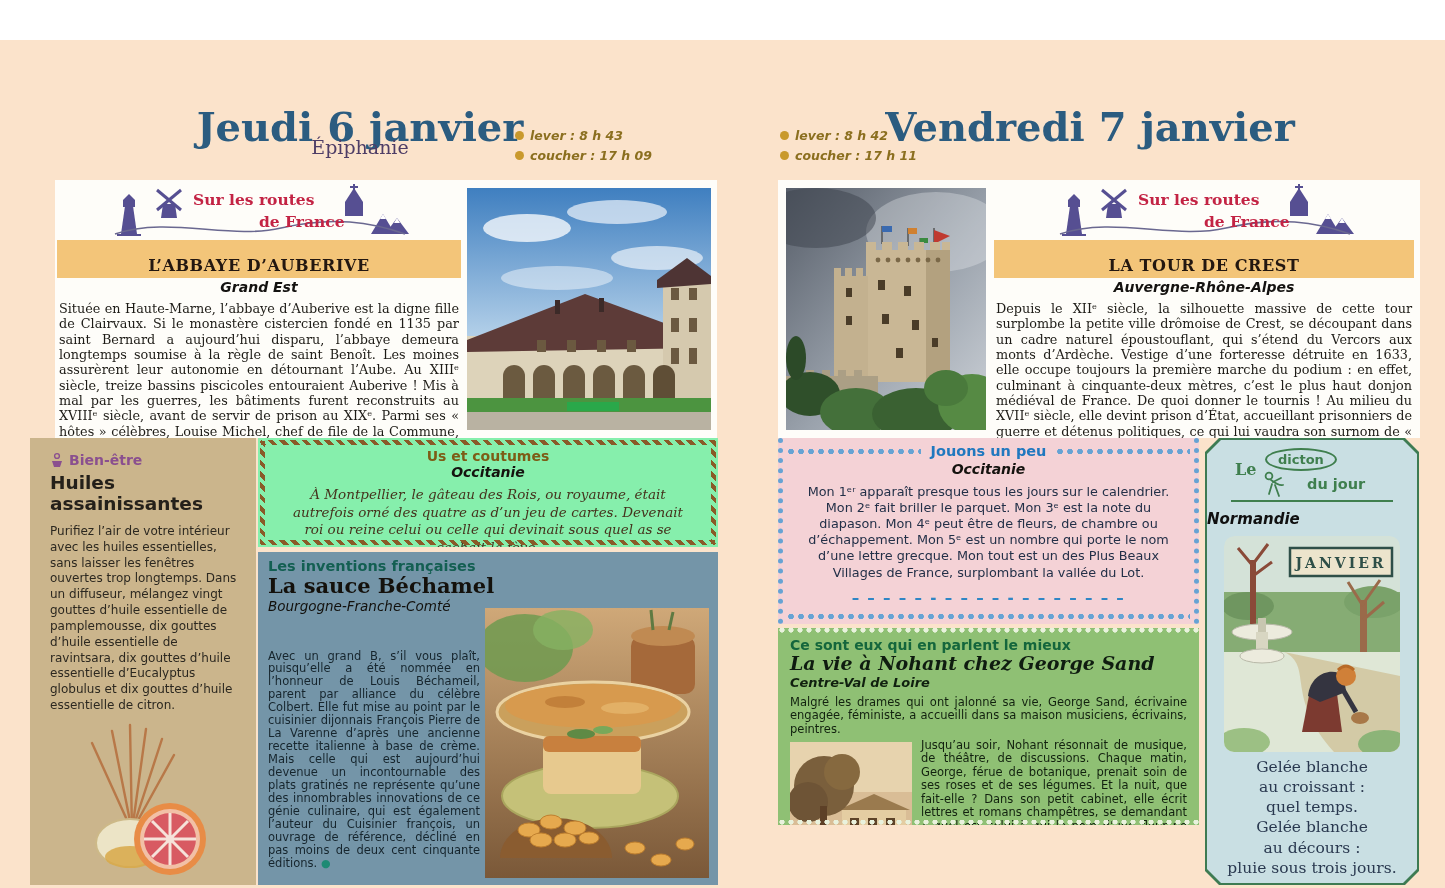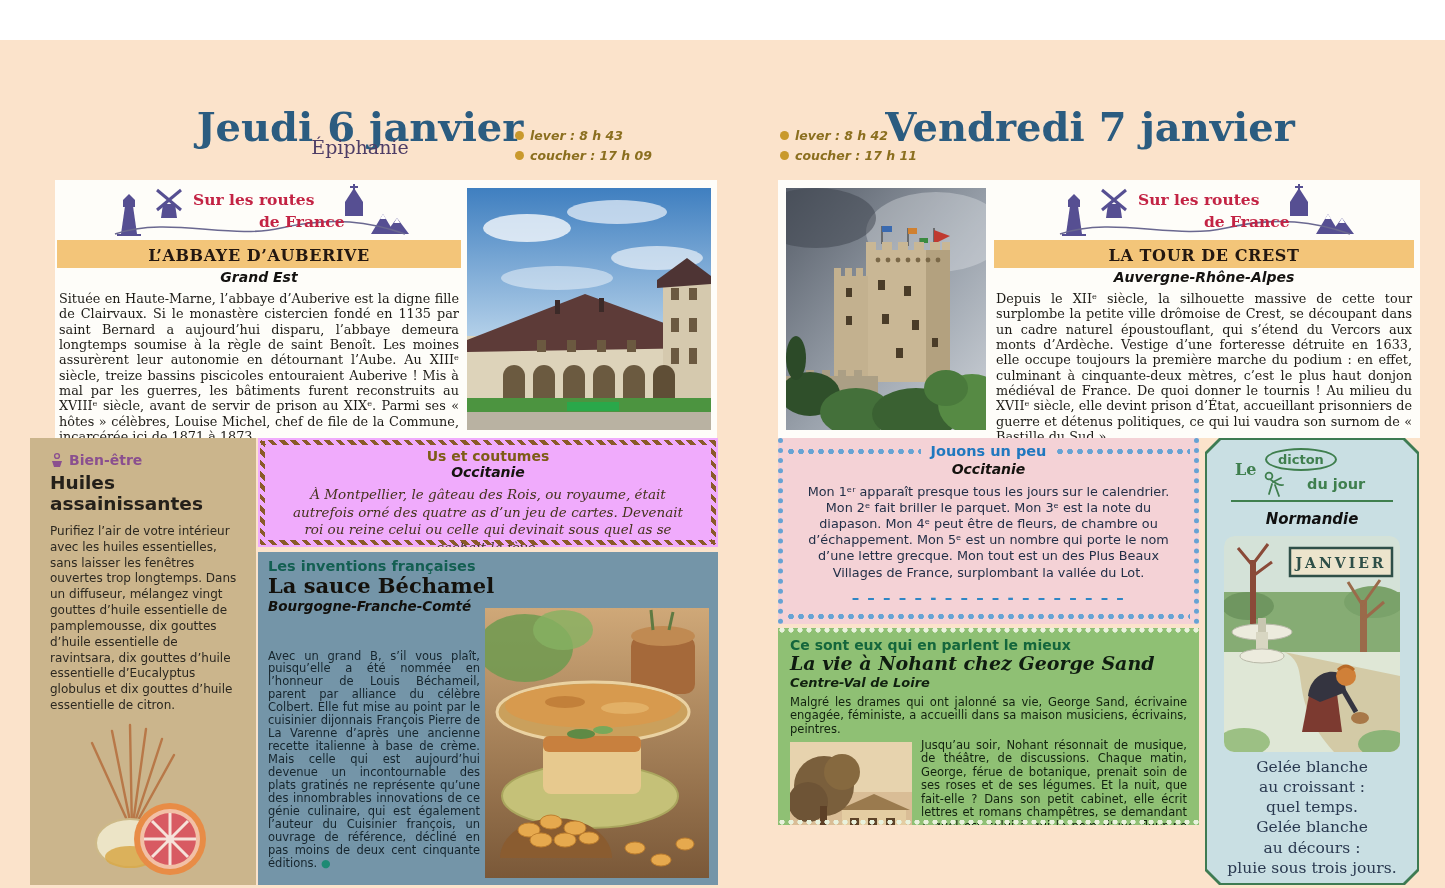--- a/index.html
+++ b/index.html
@@ -16,59 +16,59 @@
   .sun-dot{width:9px;height:9px;border-radius:50%;background:#c9992c;display:inline-block;}
 
   
   .white-box{position:absolute;background:#fefdf9;overflow:hidden;}
   .routes-col{position:absolute;top:0;}
   .routes-logo{position:relative;width:300px;height:54px;margin:4px auto 0;}
   .logo-l1{position:absolute;left:84px;top:6px;color:#c32344;font-weight:bold;
            font-family:"DejaVu Serif",serif;font-size:15.5px;}
   .logo-l2{position:absolute;left:150px;top:28px;color:#c32344;font-weight:bold;
            font-family:"DejaVu Serif",serif;font-size:15.5px;}
-  .band{margin:2px 2px 0;background:#f3c579;text-align:center;padding:6px 0 3px;
+  .band{margin:2px 2px 0;background:#f3c579;text-align:center;padding:16px 0 3px;
         font-family:"DejaVu Serif",serif;font-weight:bold;font-size:16px;
         letter-spacing:.6px;color:#231710;}
   .region-c{text-align:center;font-style:italic;font-weight:600;font-size:14px;
             color:#141210;margin-top:1px;}
   .routes-body{margin:6px 4px 0;font-family:"DejaVu Serif",serif;font-size:12.8px;
                line-height:1.2;text-align:justify;color:#1d1b16;}
   .photo{position:absolute;display:block;}
 
   
   .bienetre{position:absolute;left:30px;top:398px;width:226px;height:447px;
             background:#cbb58c;overflow:hidden;}
   .be-head{margin:14px 0 0 20px;display:flex;align-items:center;gap:5px;
            color:#8a4f8f;font-weight:bold;font-size:14px;}
   .be-title{margin:4px 0 0 20px;font-size:18.5px;font-weight:bold;color:#24201a;}
   .be-body{margin:10px 14px 0 20px;font-size:12px;line-height:1.32;color:#2c2820;}
   .diffuser-art{position:absolute;bottom:6px;left:40px;}
 
   
   .uscoutumes{position:absolute;left:258px;top:398px;width:460px;height:109px;
-              background:#f0abfc;overflow:hidden;}
+              background:#86efac;overflow:hidden;}
   .stitch{position:absolute;left:3px;right:3px;height:5px;
           background:repeating-linear-gradient(45deg,#8a5a28 0 4px,transparent 4px 8px);}
   .stitch.top{top:2px}.stitch.bot{bottom:2px}
   .stitch-v{position:absolute;top:3px;bottom:3px;width:5px;
           background:repeating-linear-gradient(45deg,#8a5a28 0 4px,transparent 4px 8px);}
   .stitch-v.left{left:2px}.stitch-v.right{right:2px}
   .uc-label{margin-top:10px;text-align:center;font-weight:bold;font-size:14px;color:#7d5c16;}
   .uc-region{text-align:center;font-style:italic;font-weight:600;font-size:14px;color:#15130f;}
   .uc-body{margin:6px 28px 0;text-align:center;font-family:"DejaVu Serif",serif;
            font-style:italic;font-size:13.5px;line-height:1.3;color:#45331d;}
 
   
   .inventions{position:absolute;left:258px;top:512px;width:460px;height:333px;
               background:#7495a8;overflow:hidden;}
   .inv-label{margin:6px 0 0 10px;font-weight:bold;font-size:14.5px;color:#135f52;}
   .inv-title{margin:0 0 0 10px;font-family:"DejaVu Serif",serif;font-weight:bold;
              font-size:21px;color:#14110c;line-height:1.1;}
-  .inv-region{margin:1px 0 0 10px;font-style:italic;font-weight:700;font-size:13.5px;color:#12100c;}
+  .inv-region{margin:1px 0 0 10px;font-style:italic;font-weight:400;font-size:13.5px;color:#12100c;}
   .inv-body{position:absolute;left:10px;top:86px;width:212px;font-size:11.5px;
             line-height:1.13;text-align:justify;color:#16252d;}
   .endmark{color:#1d8a74;font-size:11px;}
   .food-photo{position:absolute;left:227px;top:56px;}
 
   
   .jouons{position:absolute;left:778px;top:398px;width:421px;height:186px;
           background:#f4d2d6;border-left:5px dotted #66a3d4;border-right:5px dotted #66a3d4;
           box-sizing:border-box;overflow:hidden;}
   .dotrow{height:7px;background-image:radial-gradient(circle at 4px 3.5px,#66a3d4 2.6px,transparent 3px);
@@ -110,21 +110,21 @@
   .dicton-outer{position:absolute;inset:0;background:#3d7b52;}
   .dicton-inner{position:absolute;inset:2px;background:#c9dfe3;overflow:hidden;}
   .dlogo{position:relative;height:56px;margin-top:8px;color:#3f7f4e;}
   .dl-le{position:absolute;left:28px;top:12px;font-family:"DejaVu Serif",serif;
          font-weight:bold;font-size:16px;}
   .dl-bubble{position:absolute;left:58px;top:0;border:2px solid #3f7f4e;border-radius:50%;
              padding:2px 11px;font-weight:bold;font-size:13px;}
   .dl-figure{position:absolute;left:52px;top:22px;}
   .dl-dujour{position:absolute;left:100px;top:28px;font-weight:bold;font-size:14.5px;}
   .dl-line{position:absolute;left:24px;right:24px;top:52px;border-top:2px solid #3f7f4e;}
-  .normandie{text-align:center;margin-top:6px;font-weight:bold;font-style:italic;
+  .normandie{text-align:left;margin-top:6px;font-weight:bold;font-style:italic;
              font-size:15px;color:#101010;}
   .janvier-art{display:block;margin:8px auto 0;border-radius:10px;}
   .dicton-text{margin-top:5px;text-align:center;font-family:"DejaVu Serif",serif;
                font-size:15.5px;line-height:1.3;color:#2a3950;}
 </style>
 </head>
 <body>
 
 <div class="canvas">
 

